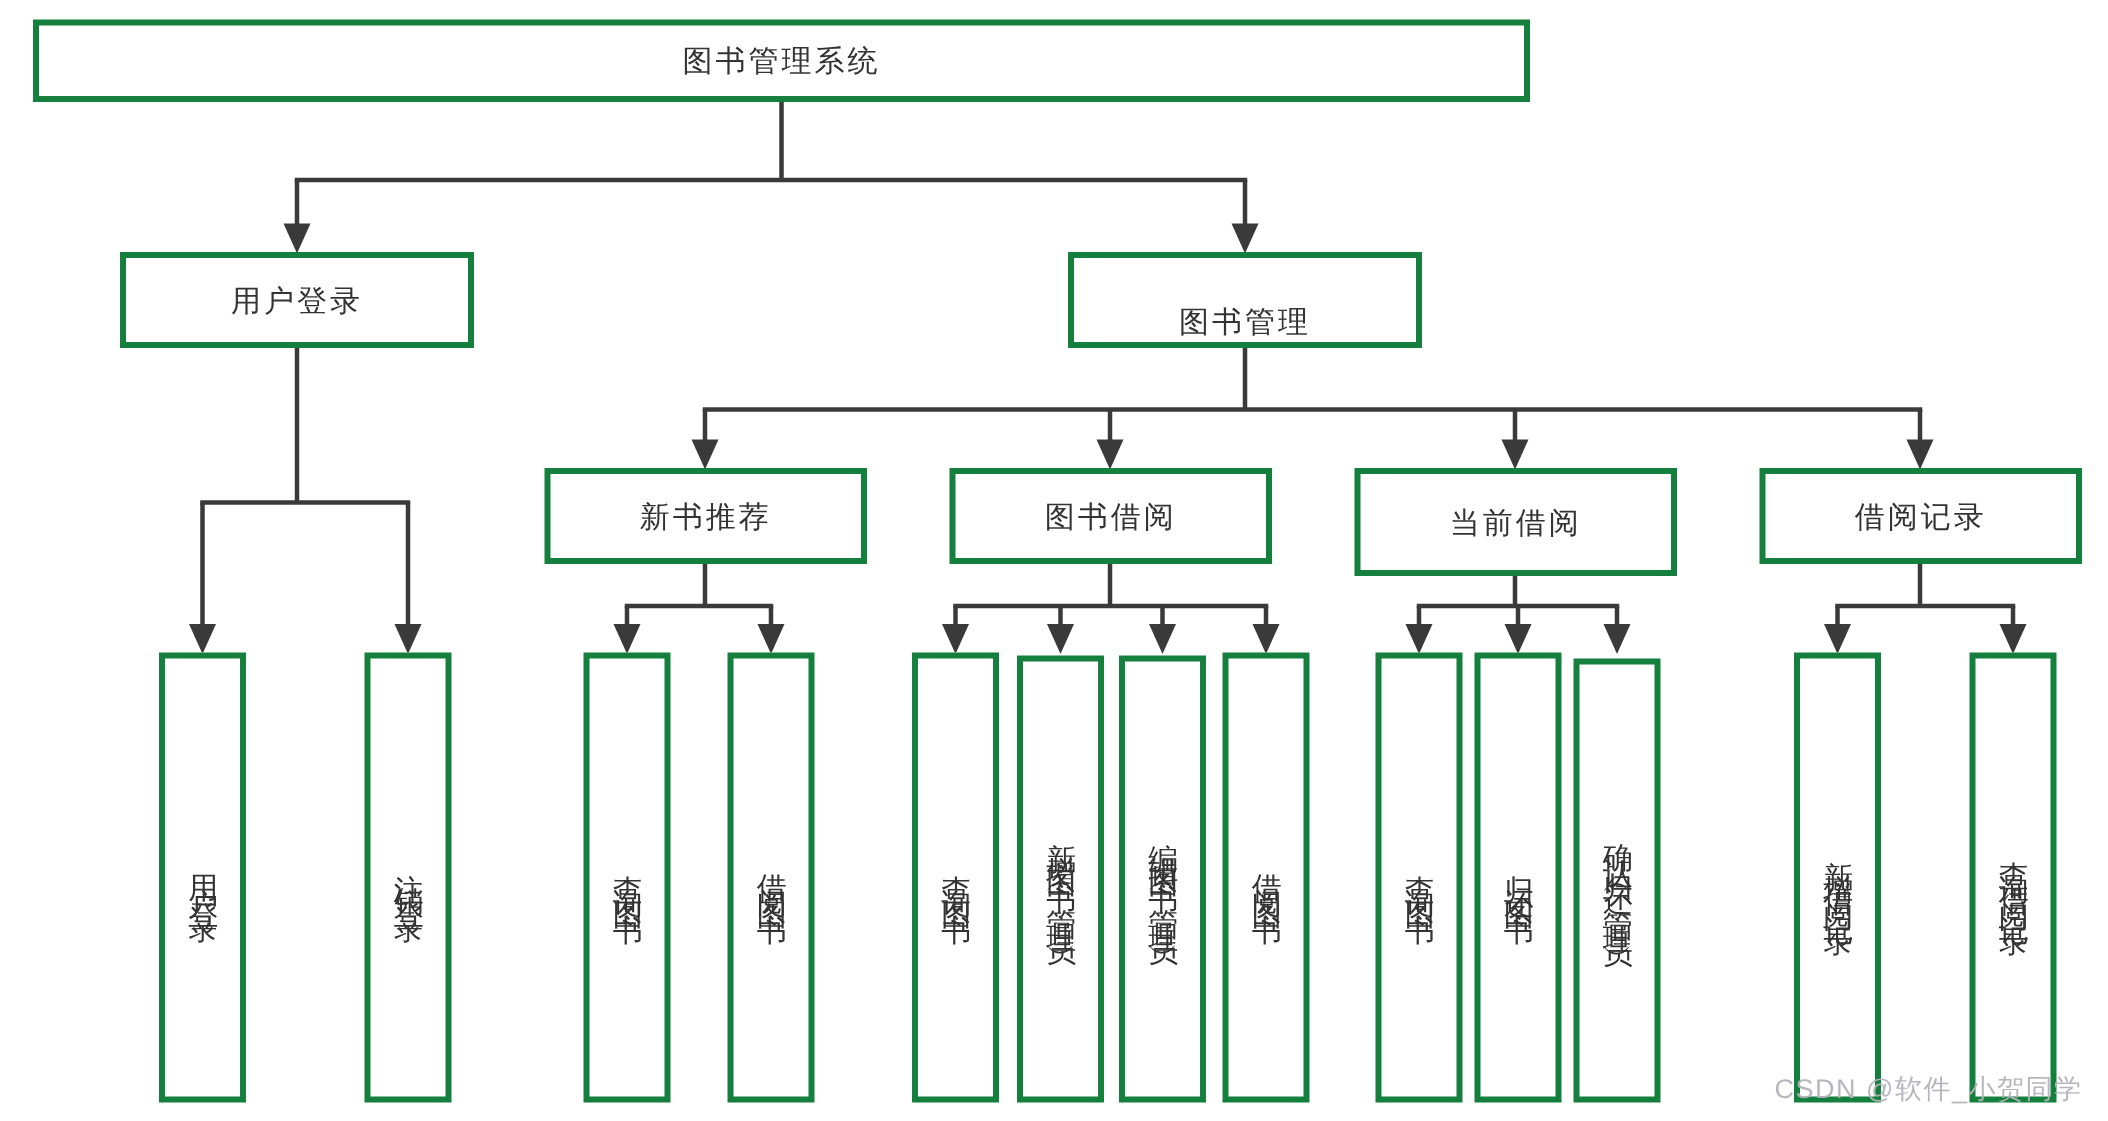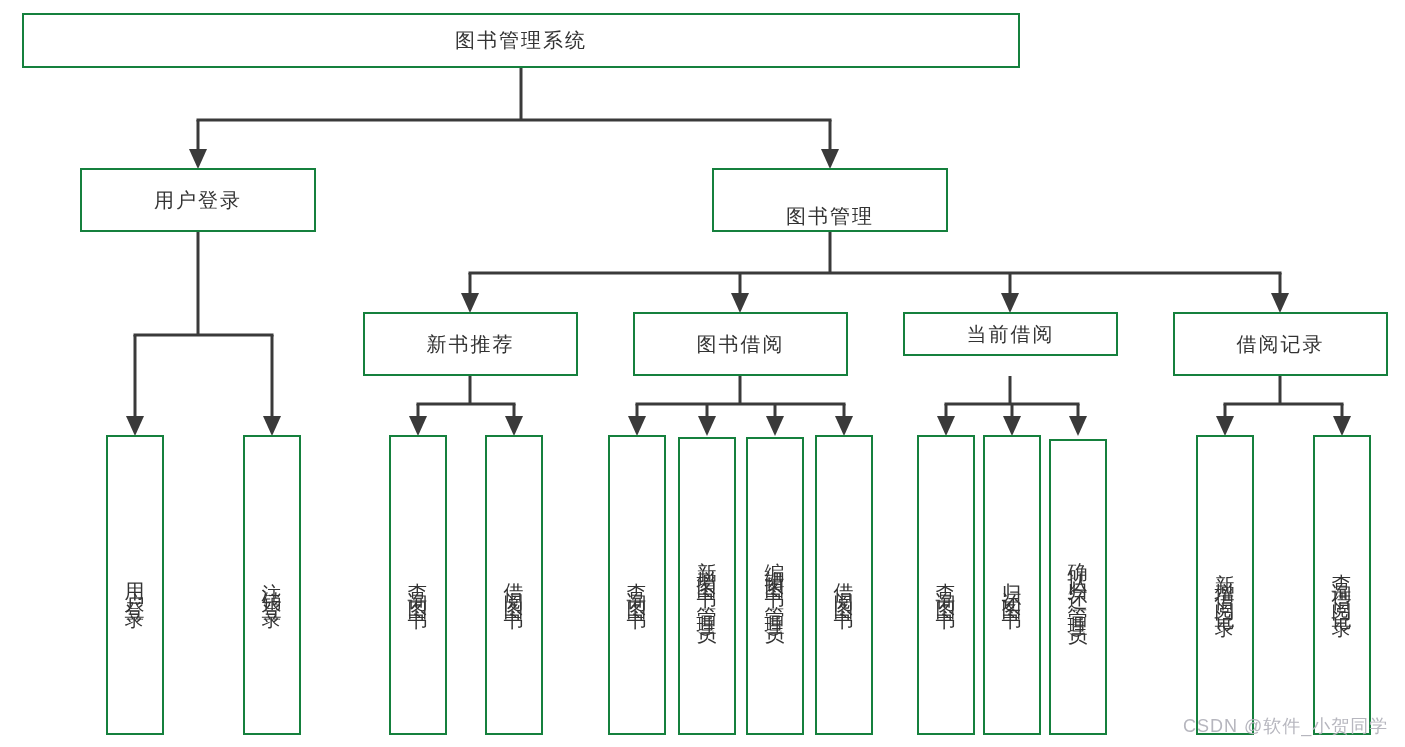--- a/index.html
+++ b/index.html
@@ -5,21 +5,21 @@
   html,body{margin:0;padding:0;}
   body{
     width:1405px;height:747px;position:relative;background:#ffffff;
     font-family:"Liberation Sans","DejaVu Sans",sans-serif;
     overflow:hidden;
   }
   .canvas{position:absolute;left:0;top:0;width:1405px;height:747px;}
   svg.connectors{position:absolute;left:0;top:0;z-index:1;}
   .box{
     position:absolute;box-sizing:border-box;background:#ffffff;
-    border:2px solid #15803d;display:flex;align-items:center;justify-content:center;
+    border:4px solid #15803d;display:flex;align-items:center;justify-content:center;
     color:#333333;z-index:2;
   }
   .hbox span{font-size:20px;letter-spacing:2px;white-space:nowrap;}
   .vbox span{
     writing-mode:vertical-rl;text-orientation:mixed;
     font-size:20px;letter-spacing:9px;line-height:1;white-space:nowrap;
   }
   .watermark{
     position:absolute;left:1183px;top:714px;z-index:3;
     font-size:18px;color:rgba(178,178,186,0.95);letter-spacing:1px;white-space:nowrap;
@@ -106,21 +106,21 @@
   <div class="box hbox" style="left:712px;top:168px;width:236px;height:64px;align-items:flex-end;">
     <span>图书管理</span>
   </div>
 
   <div class="box hbox" style="left:363px;top:312px;width:215px;height:64px;">
     <span>新书推荐</span>
   </div>
   <div class="box hbox" style="left:633px;top:312px;width:215px;height:64px;">
     <span>图书借阅</span>
   </div>
-  <div class="box hbox" style="left:903px;top:312px;width:215px;height:44px;">
+  <div class="box hbox" style="left:903px;top:312px;width:215px;height:72px;">
     <span>当前借阅</span>
   </div>
   <div class="box hbox" style="left:1173px;top:312px;width:215px;height:64px;">
     <span>借阅记录</span>
   </div>
 
   <div class="box vbox" style="left:106px;top:435px;width:58px;height:300px;">
     <span>用户登录</span>
   </div>
   <div class="box vbox" style="left:243px;top:435px;width:58px;height:300px;">

